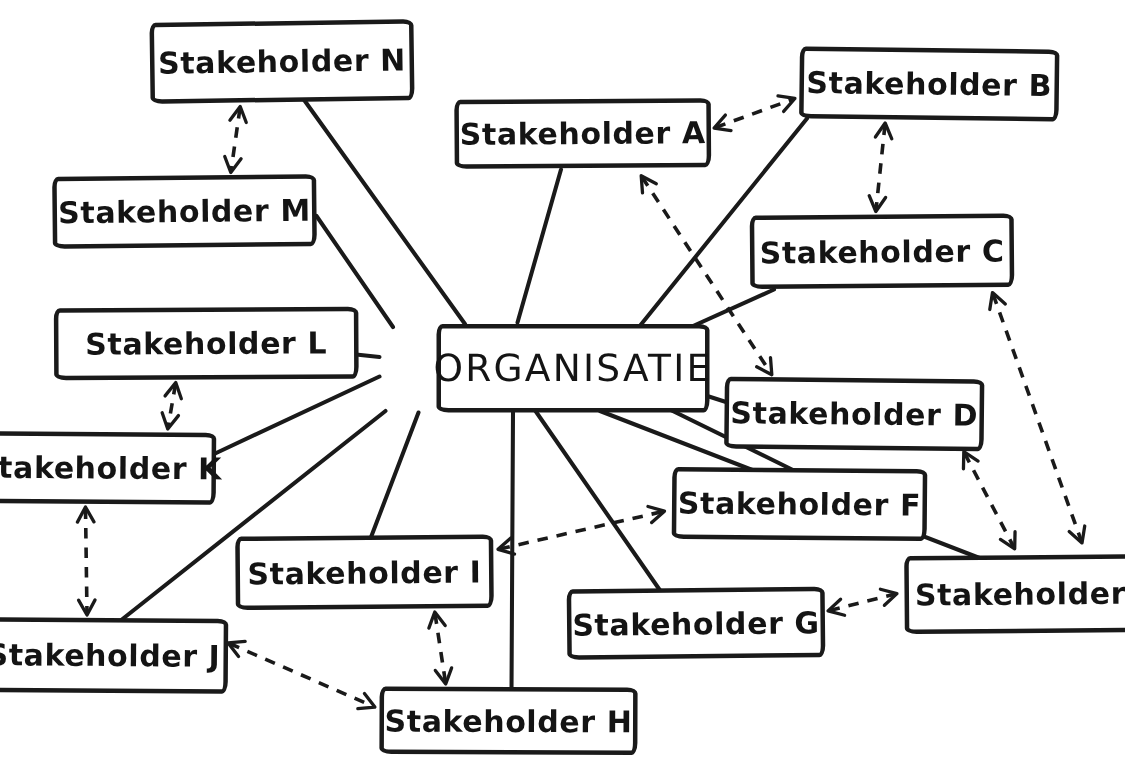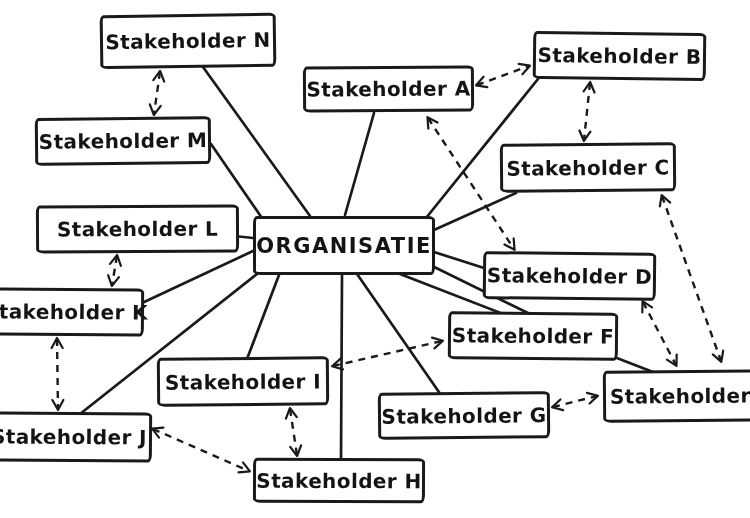--- a/index.html
+++ b/index.html
@@ -41,24 +41,25 @@
     display: flex;
     align-items: center;
     justify-content: center;
     font-size: 20px;
     font-weight: 600;
     letter-spacing: 0.4px;
     color: #141414;
     white-space: nowrap;
   }
   .node-center {
-    font-size: 21px;
-    font-weight: 700;
+    font-size: 25px;
+    font-weight: 400;
     letter-spacing: 1.5px;
     border-width: 3px;
+    margin-left: 38px;
   }
   
   .n-org { left: 253px; top: 216px; width: 182px; height: 59px; }
   .n-a { left: 303px; top: 66px;  width: 171px; height: 46px; transform: rotate(-0.4deg); }
   .n-b { left: 533px; top: 32px;  width: 173px; height: 48px; transform: rotate(0.7deg); }
   .n-c { left: 500px; top: 143px; width: 176px; height: 49px; transform: rotate(-0.5deg); }
   .n-d { left: 483px; top: 252px; width: 173px; height: 48px; transform: rotate(0.6deg); }
   .n-e { left: 603px; top: 370px; width: 176px; height: 52px; transform: rotate(-0.5deg); }
   .n-f { left: 448px; top: 312px; width: 170px; height: 48px; transform: rotate(0.5deg); }
   .n-g { left: 378px; top: 392px; width: 172px; height: 47px; transform: rotate(-0.6deg); }

